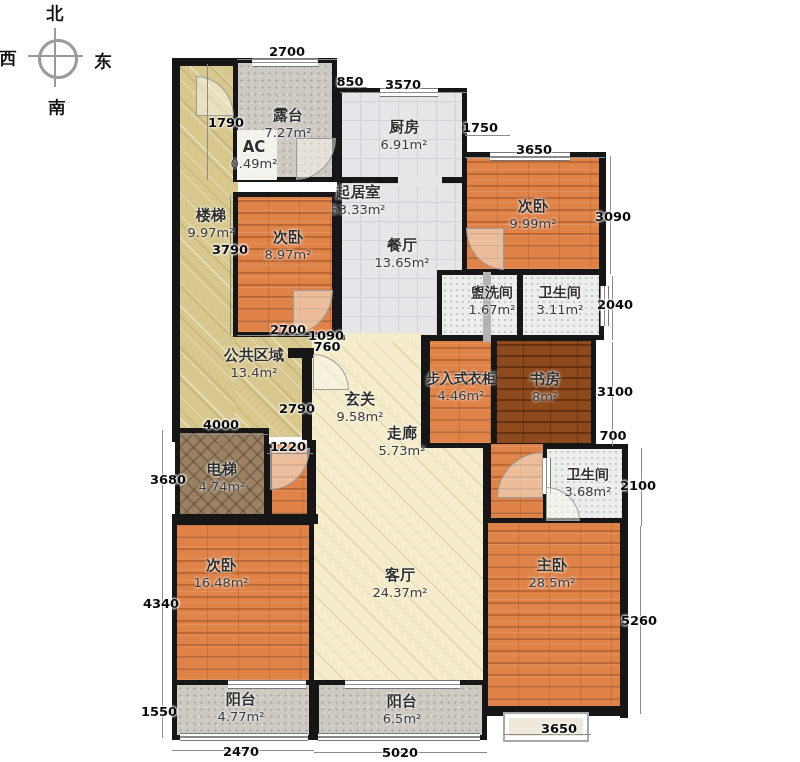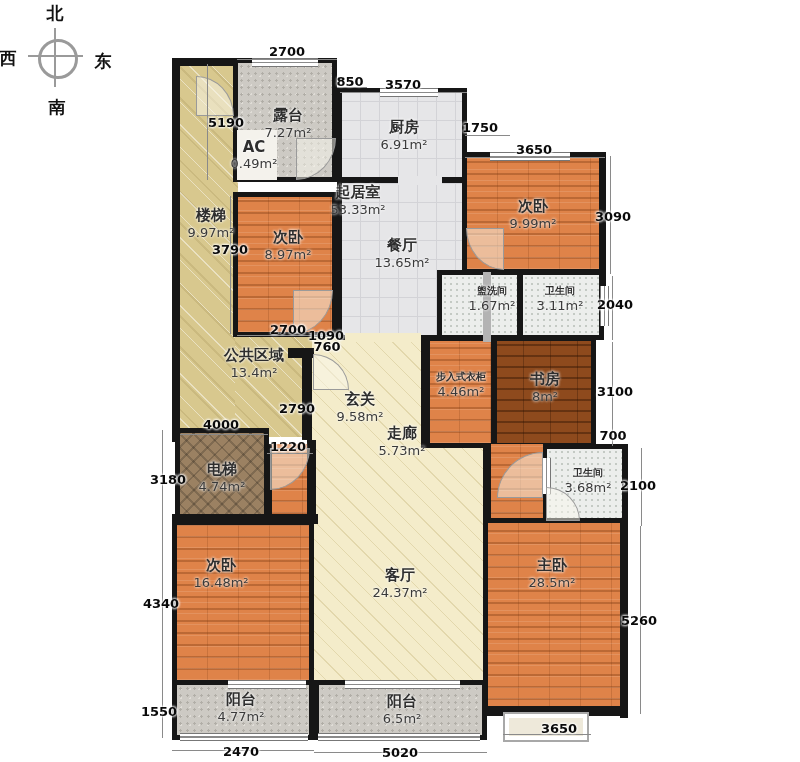--- a/index.html
+++ b/index.html
@@ -43,21 +43,21 @@
   .open{position:absolute;z-index:4;}
   .bay{position:absolute;z-index:4;background:#eee9da;border:2px solid #a8a8a8;box-shadow:inset 0 0 0 4px #fff;box-sizing:border-box;}
   
   .dl{position:absolute;background:#8a8a8a;z-index:5;}
   .dim{position:absolute;z-index:6;font-weight:bold;font-size:13px;color:#0a0a0a;
        transform:translateX(-50%);white-space:nowrap;
        text-shadow:0 0 3px #fff,0 0 3px #fff,0 0 3px #fff;}
   
   .rlabel{position:absolute;z-index:6;transform:translateX(-50%);text-align:center;white-space:nowrap;}
   .rname{font-weight:bold;font-size:15px;color:#2e2e2e;text-shadow:0 0 3px rgba(255,255,255,.85),0 0 3px rgba(255,255,255,.85);}
-  .rname.sm{font-size:10px;}
+  .rname.sm{font-size:14px;}
   .rarea{font-size:13px;color:#3a3a3a;text-shadow:0 0 3px rgba(255,255,255,.85),0 0 3px rgba(255,255,255,.85);}
   
   .cline{position:absolute;background:#9a9a9a;z-index:2;}
   .ccircle{position:absolute;border:3px solid #9a9a9a;border-radius:50%;background:#fff;z-index:1;}
   .cdir{position:absolute;z-index:3;font-weight:bold;font-size:17px;color:#111;transform:translate(-50%,0);}
 </style>
 </head>
 <body>
 
 <div id="stage">
@@ -153,29 +153,29 @@
   <div class="dl" style="left:612px;top:342px;width:1px;height:100px"></div>
   <div class="dl" style="left:612px;top:428px;width:1px;height:18px"></div>
   <div class="dl" style="left:641px;top:448px;width:1px;height:78px"></div>
   <div class="dl" style="left:640px;top:526px;width:1px;height:188px"></div>
 
   <span class="dim" style="left:287px;top:44px">2700</span>
   <span class="dim" style="left:350px;top:74px">850</span>
   <span class="dim" style="left:403px;top:77px">3570</span>
   <span class="dim" style="left:480px;top:120px">1750</span>
   <span class="dim" style="left:534px;top:142px">3650</span>
-  <span class="dim" style="left:226px;top:115px">5190</span>
+  <span class="dim" style="left:226px;top:115px">1790</span>
   <span class="dim" style="left:230px;top:242px">3790</span>
   <span class="dim" style="left:288px;top:322px">2700</span>
   <span class="dim" style="left:326px;top:328px">1090</span>
   <span class="dim" style="left:327px;top:339px">760</span>
   <span class="dim" style="left:297px;top:401px">2790</span>
   <span class="dim" style="left:221px;top:417px">4000</span>
   <span class="dim" style="left:288px;top:439px">1220</span>
-  <span class="dim" style="left:168px;top:472px">3180</span>
+  <span class="dim" style="left:168px;top:472px">3680</span>
   <span class="dim" style="left:161px;top:596px">4340</span>
   <span class="dim" style="left:159px;top:704px">1550</span>
   <span class="dim" style="left:613px;top:209px">3090</span>
   <span class="dim" style="left:615px;top:297px">2040</span>
   <span class="dim" style="left:615px;top:384px">3100</span>
   <span class="dim" style="left:613px;top:428px">700</span>
   <span class="dim" style="left:638px;top:478px">2100</span>
   <span class="dim" style="left:639px;top:613px">5260</span>
   <span class="dim" style="left:241px;top:744px">2470</span>
   <span class="dim" style="left:400px;top:745px">5020</span>

